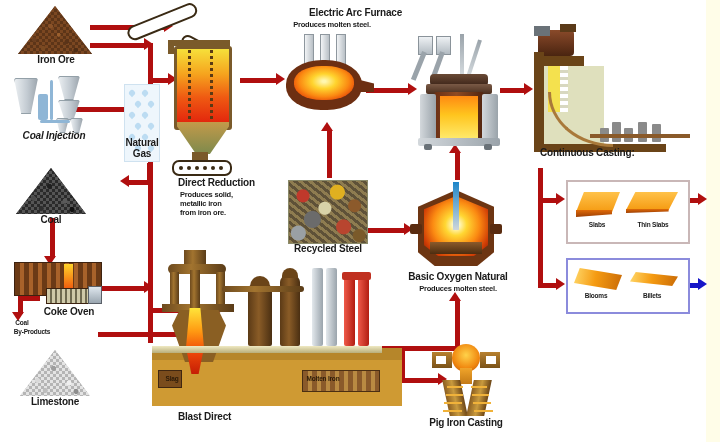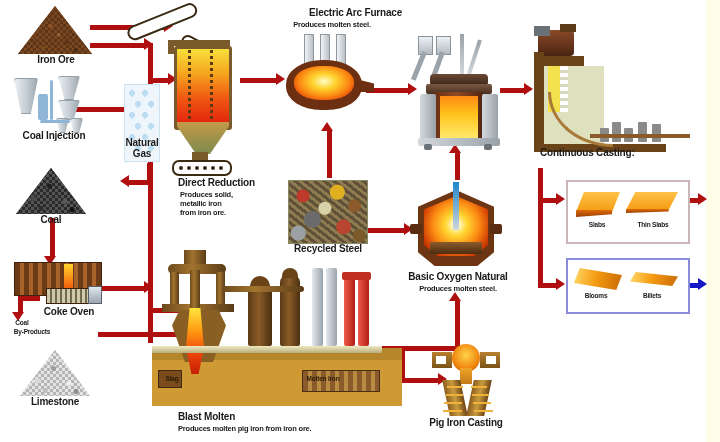--- a/index.html
+++ b/index.html
@@ -222,21 +222,21 @@
   <div class="node" style="left:10px;top:76px;width:84px;height:52px;">
     <div class="silo cone" style="left:4px;top:2px;width:22px;height:34px;"></div>
     <div class="silo cone" style="left:48px;top:0px;width:20px;height:22px;"></div>
     <div class="silo cone" style="left:48px;top:24px;width:20px;height:18px;"></div>
     <div class="silo cone" style="left:46px;top:42px;width:11px;height:13px;"></div>
     <div class="silo cone" style="left:60px;top:42px;width:11px;height:13px;"></div>
     <div class="pipe" style="left:28px;top:18px;width:10px;height:26px;"></div>
     <div class="pipe" style="left:30px;top:44px;width:30px;height:3px;"></div>
     <div class="pipe" style="left:40px;top:4px;width:3px;height:40px;"></div>
   </div>
-  <div class="lbl lbl-title" style="left:2px;top:131px;width:104px;">Coal Injection</div>
+  <div class="lbl lbl-title" style="left:2px;top:131px;width:104px;font-style:italic;">Coal Injection</div>
 
   <div class="node" style="left:16px;top:168px;width:70px;height:46px;">
     <div class="pile coalp" style="left:0;top:0;width:70px;height:46px;">
         <i></i>
       </div>
   </div>
   <div class="lbl lbl-title" style="left:10px;top:215px;width:82px;">Coal</div>
 
   <div class="node" style="left:14px;top:262px;width:86px;height:44px;">
     <div style="position:absolute;left:0;top:0;width:86px;height:32px;
@@ -434,22 +434,21 @@
     <div class="tube" style="left:192px;top:28px;width:11px;height:68px;background:linear-gradient(90deg,#ef5a4a,#b21e12);"></div>
     <div class="tube" style="left:206px;top:28px;width:11px;height:68px;background:linear-gradient(90deg,#ef5a4a,#b21e12);"></div>
     <div class="tube" style="left:190px;top:22px;width:29px;height:8px;background:#c03020;"></div>
 
     <div style="position:absolute;left:150px;top:120px;width:76px;height:20px;background:repeating-linear-gradient(90deg,#8a5a2a 0 5px,#b98a42 5px 9px);border:1px solid #4a2e12;"></div>
 
     <div style="position:absolute;left:6px;top:120px;width:22px;height:16px;background:#7a4c1c;border:1px solid #3f2610;"></div>
   </div>
   <div class="lbl lbl-tiny lbl-white" style="left:152px;top:376px;width:40px;color:#2b1a08;">Slag</div>
   <div class="lbl lbl-tiny lbl-white" style="left:288px;top:376px;width:70px;color:#2b1a08;">Molten Iron</div>
-  <div class="lbl lbl-title" style="left:178px;top:412px;width:120px;text-align:left;">Blast Molten</div>
-  <div class="lbl lbl-sub" style="left:178px;top:425px;width:220px;text-align:left;">Produces molten pig iron from iron ore.</div>
+  <div class="lbl lbl-title" style="left:178px;top:412px;width:120px;text-align:left;">Blast Direct</div>
 
   <div class="node" style="left:432px;top:344px;width:68px;height:72px;">
     <div class="pic-head" style="left:20px;top:0;width:28px;height:28px;"></div>
     <div class="pic-arm" style="left:0px;top:8px;width:20px;height:16px;"></div>
     <div class="pic-arm" style="left:48px;top:8px;width:20px;height:16px;"></div>
     <div style="position:absolute;left:4px;top:12px;width:10px;height:8px;background:#fff;"></div>
     <div style="position:absolute;left:54px;top:12px;width:10px;height:8px;background:#fff;"></div>
     <div class="pic-arm" style="left:28px;top:24px;width:12px;height:16px;background:linear-gradient(#f0a42a,#c47a16);"></div>
     <div class="pic-leg" style="left:14px;top:36px;width:18px;height:36px;transform:skewX(12deg);"></div>
     <div class="pic-leg" style="left:38px;top:36px;width:18px;height:36px;transform:skewX(-12deg);"></div>

